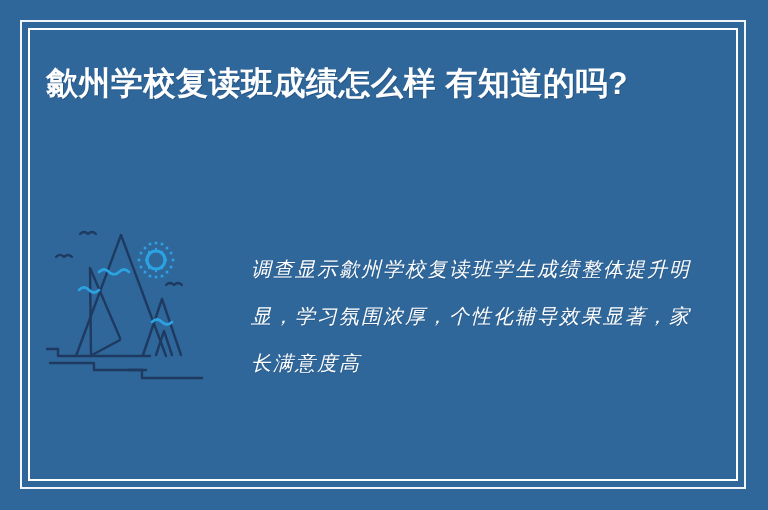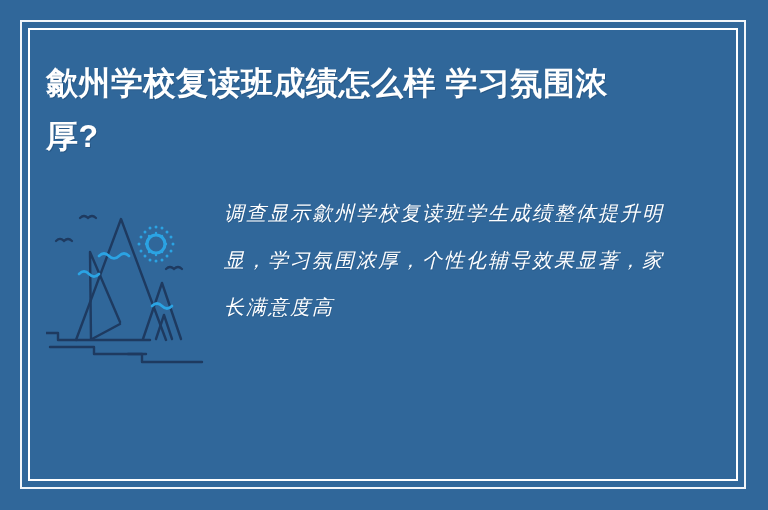--- a/index.html
+++ b/index.html
@@ -57,24 +57,25 @@
     line-height: 53px;
     font-family: "Liberation Sans", "DejaVu Sans", sans-serif;
     text-shadow: 1px 1px 0 rgba(20,50,85,0.30);
     white-space: pre-wrap;
   }
 
   
   .content {
     position: absolute;
     left: 46px;
-    top: 190px;
+    top: 206px;
     right: 60px;
     display: flex;
-    align-items: flex-start;
+    align-items: flex-end;
+    gap: 27px;
   }
 
   .illustration {
     width: 160px;
     height: 175px;
     flex: 0 0 160px;
     margin-top: 6px;
   }
 
   .body-copy {
@@ -91,21 +92,21 @@
   }
 </style>
 </head>
 <body>
 
 <div class="poster">
 
   <div class="frame-outer"></div>
   <div class="frame-inner"></div>
 
-  <div class="title">歙州学校复读班成绩怎么样 学习氛围浓厚?</div>
+  <div class="title">歙州学校复读班成绩怎么样 有知道的吗?</div>
 
   <div class="content">
 
     <div class="illustration">
       <svg viewBox="0 0 160 175" width="160" height="175" xmlns="http://www.w3.org/2000/svg">
         <g fill="none" stroke="#1E3A60" stroke-width="2.4" stroke-linejoin="round" stroke-linecap="round">
 
           <path d="M45 143 L44 56 L74 126"></path>
           <path d="M46 143 L74 128"></path>
 

